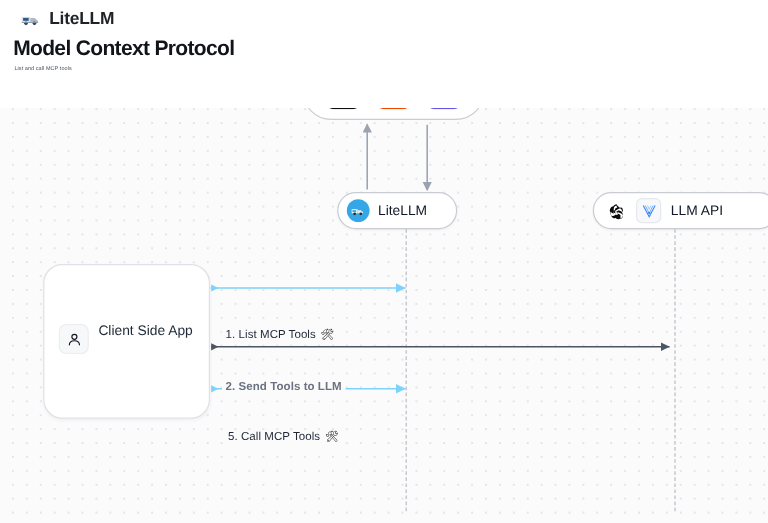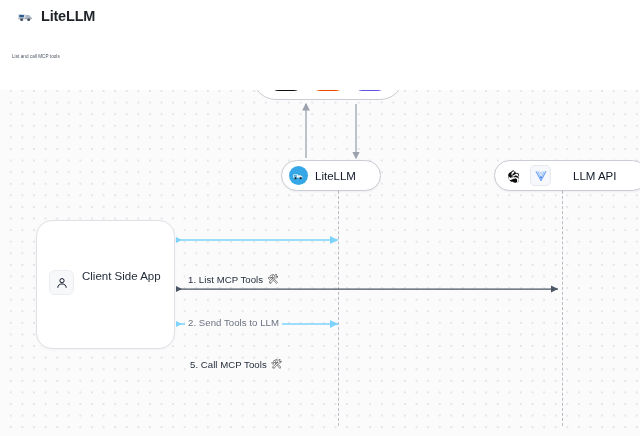--- a/index.html
+++ b/index.html
@@ -179,21 +179,21 @@
   }
   .llm-icon.openai { background: #ffffff; }
   .llm-icon.vertex {
     background: #f7f8fb;
     border: 1px solid #e6e8ee;
   }
   .llmapi-label {
     font-size: 11.5px;
     font-weight: 500;
     color: #111827;
-    margin-left: 16px;
+    margin-left: 2px;
   }
 
   
   .client-box {
     left: 36px; top: 220px;
     width: 139px; height: 129px;
     border-radius: 16px;
     border: 1px solid #dfe1e6;
     background: #ffffff;
     box-shadow: 0 1px 3px rgba(16,24,40,0.04);
@@ -250,21 +250,21 @@
     gap: 4px;
     font-size: 9.6px;
     font-weight: 500;
     letter-spacing: 0.05px;
     background: #fbfbfc;
     padding: 0 3px;
     white-space: nowrap;
     margin-top: 46px;
   }
   .arrow-label.blue  { color: #1f2937; }
-  .arrow-label.gray  { color: #6b7280; font-weight: 400; }
+  .arrow-label.gray  { color: #6b7280; font-weight: 700; }
   .label-1 { left: 185px; top: 228px; }
   .label-2 { left: 185px; top: 271px; }
   .label-3 { left: 187px; top: 313px; }
   .tool-emoji {
     font-size: 9px;
     line-height: 1;
     display: inline-block;
     filter: grayscale(1) contrast(1.6);
   }
 </style>
@@ -400,14 +400,15 @@
     <svg class="brand-logo" viewBox="0 0 24 24">
       <path d="M1.5 15.5 L1.5 9.5 L11 9.5 L11 15.5 Z" fill="#d8dee6"></path>
       <path d="M11 10.8 L15.8 10.8 L19.6 14 L19.6 15.5 L11 15.5 Z" fill="#aeb8c4"></path>
       <rect x="3" y="10.6" width="6.2" height="3.2" fill="#2b5b8c"></rect>
       <circle cx="6.2" cy="16.6" r="2" fill="#3b4654"></circle>
       <circle cx="15.6" cy="16.6" r="2" fill="#3b4654"></circle>
       <rect x="1.5" y="15.2" width="18.2" height="1" fill="#8b96a4"></rect>
     </svg>
     <span class="brand-name">LiteLLM</span>
   </div>
+  <div class="page-title">Model Context Protocol</div>
   <div class="page-subtitle">List and call MCP tools</div>
 </div>
 
 </body></html>

